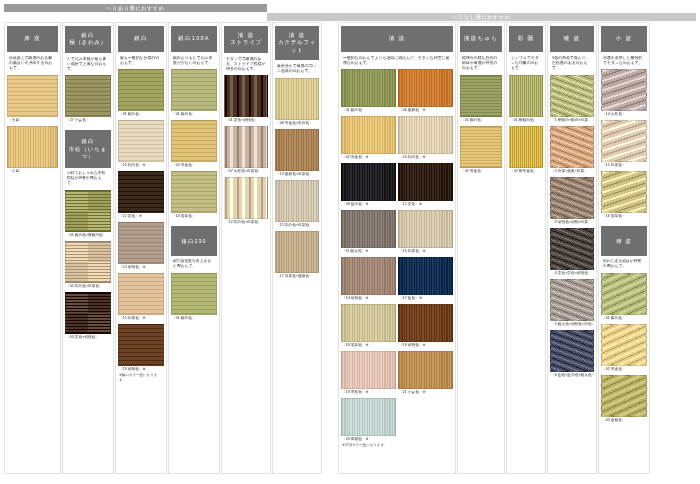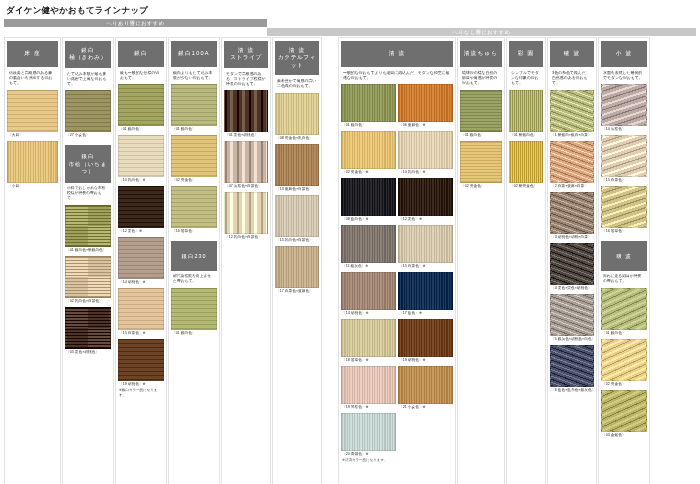--- a/index.html
+++ b/index.html
@@ -124,21 +124,20 @@
     line-height: 5px;
     color: #2b2b2b;
     padding: 3px 2px 4px 2px;
   }
 </style>
 </head>
 <body>
 
 <div id="page">
 
-  <div class="page-title">ダイケン健やかおもてラインナップ</div>
 
   <div class="banner-row">
     <div class="banner" style="width:263px">へりあり畳におすすめ</div>
     <div class="banner-spacer" style="flex:1"></div>
   </div>
 
   <div class="banner-row">
     <div class="banner-spacer" style="width:263px"></div>
     <div class="banner light" style="flex:1">へりなし畳におすすめ</div>
   </div>

